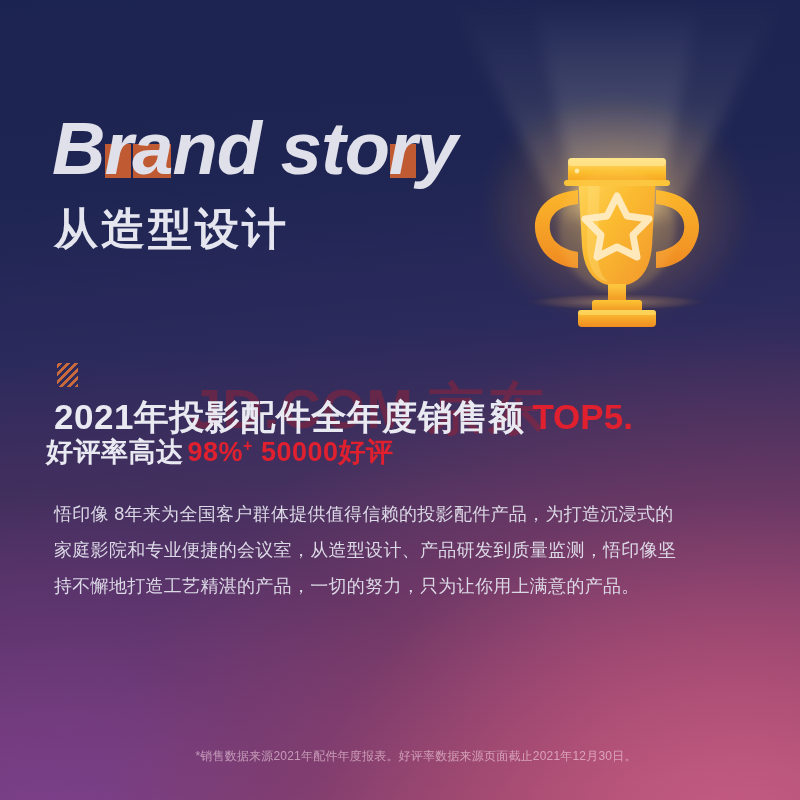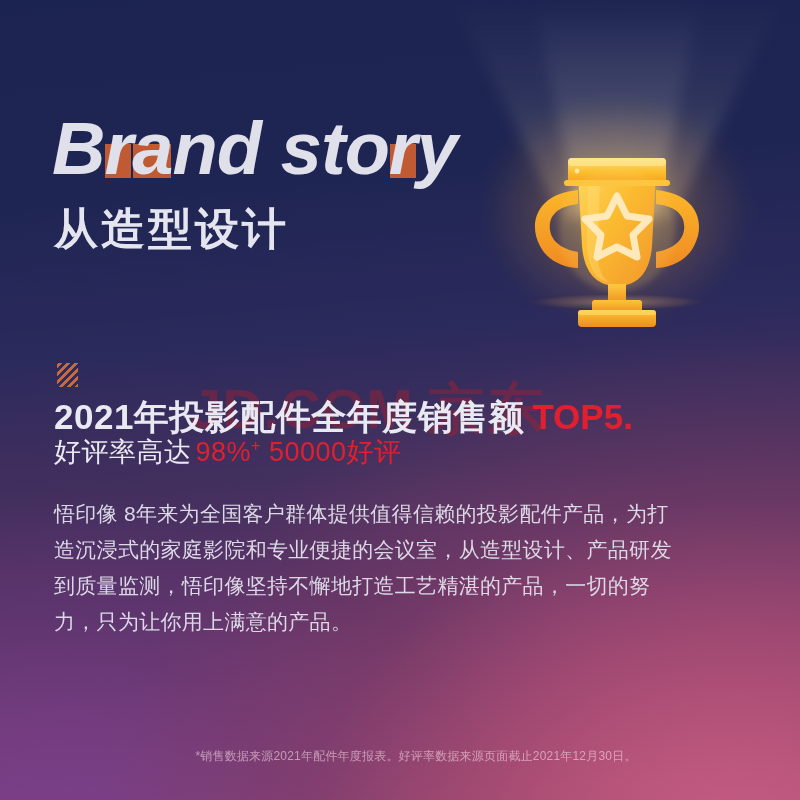--- a/index.html
+++ b/index.html
@@ -123,44 +123,44 @@
     color: #e9e9f1;
     white-space: nowrap;
   }
   .stat-line1 .top5 {
     color: #e0202e;
     letter-spacing: 0px;
     margin-left: 8px;
   }
   .stat-line2 {
     position: absolute;
-    left: 54px;
+    left: 46px;
     top: 434px;
     font-size: 27px;
-    font-weight: normal;
+    font-weight: bold;
     letter-spacing: 0.5px;
     color: #e9e9f1;
     white-space: nowrap;
   }
   .stat-line2 .red {
     color: #e0202e;
     margin: 0 4px;
   }
   .stat-line2 .red .sup {
     font-size: 16px;
     vertical-align: super;
   }
 
   
   .body-copy {
     position: absolute;
     left: 54px;
     top: 496px;
     width: 630px;
-    font-size: 21px;
+    font-size: 18px;
     line-height: 36px;
     letter-spacing: 0.3px;
     color: #dcd9e6;
   }
 
   
   .footnote {
     position: absolute;
     left: 0;
     top: 748px;

